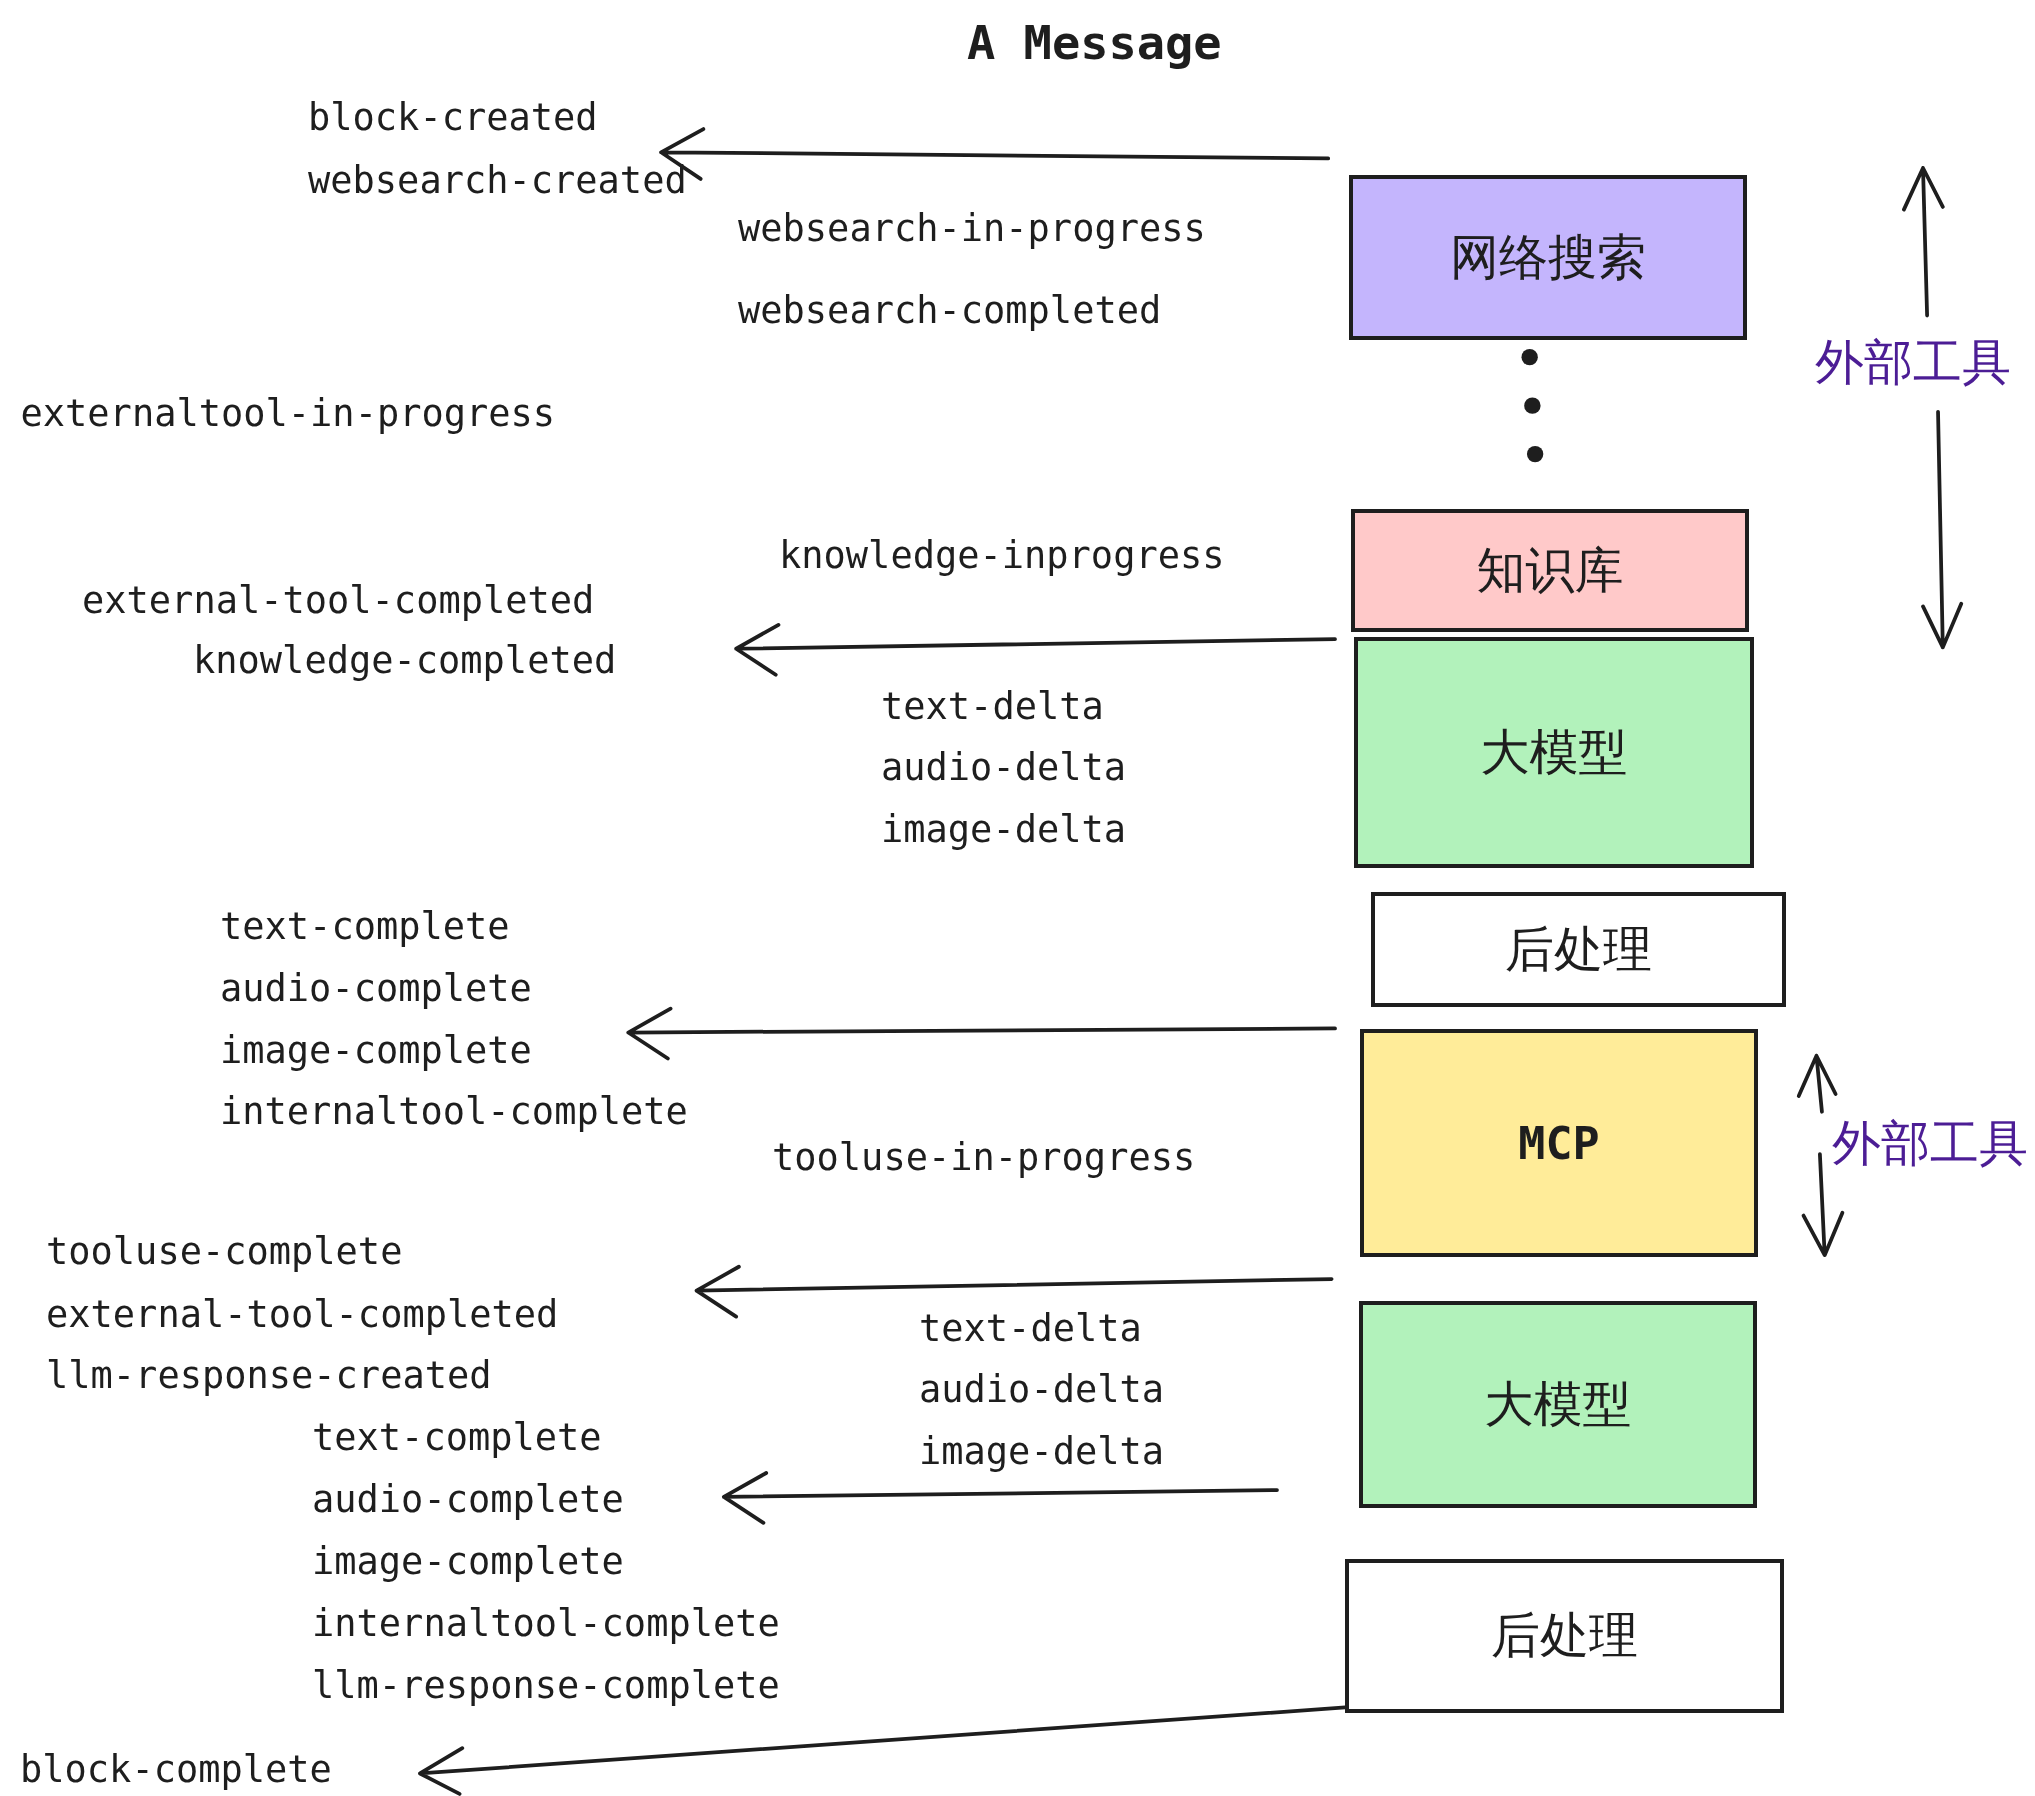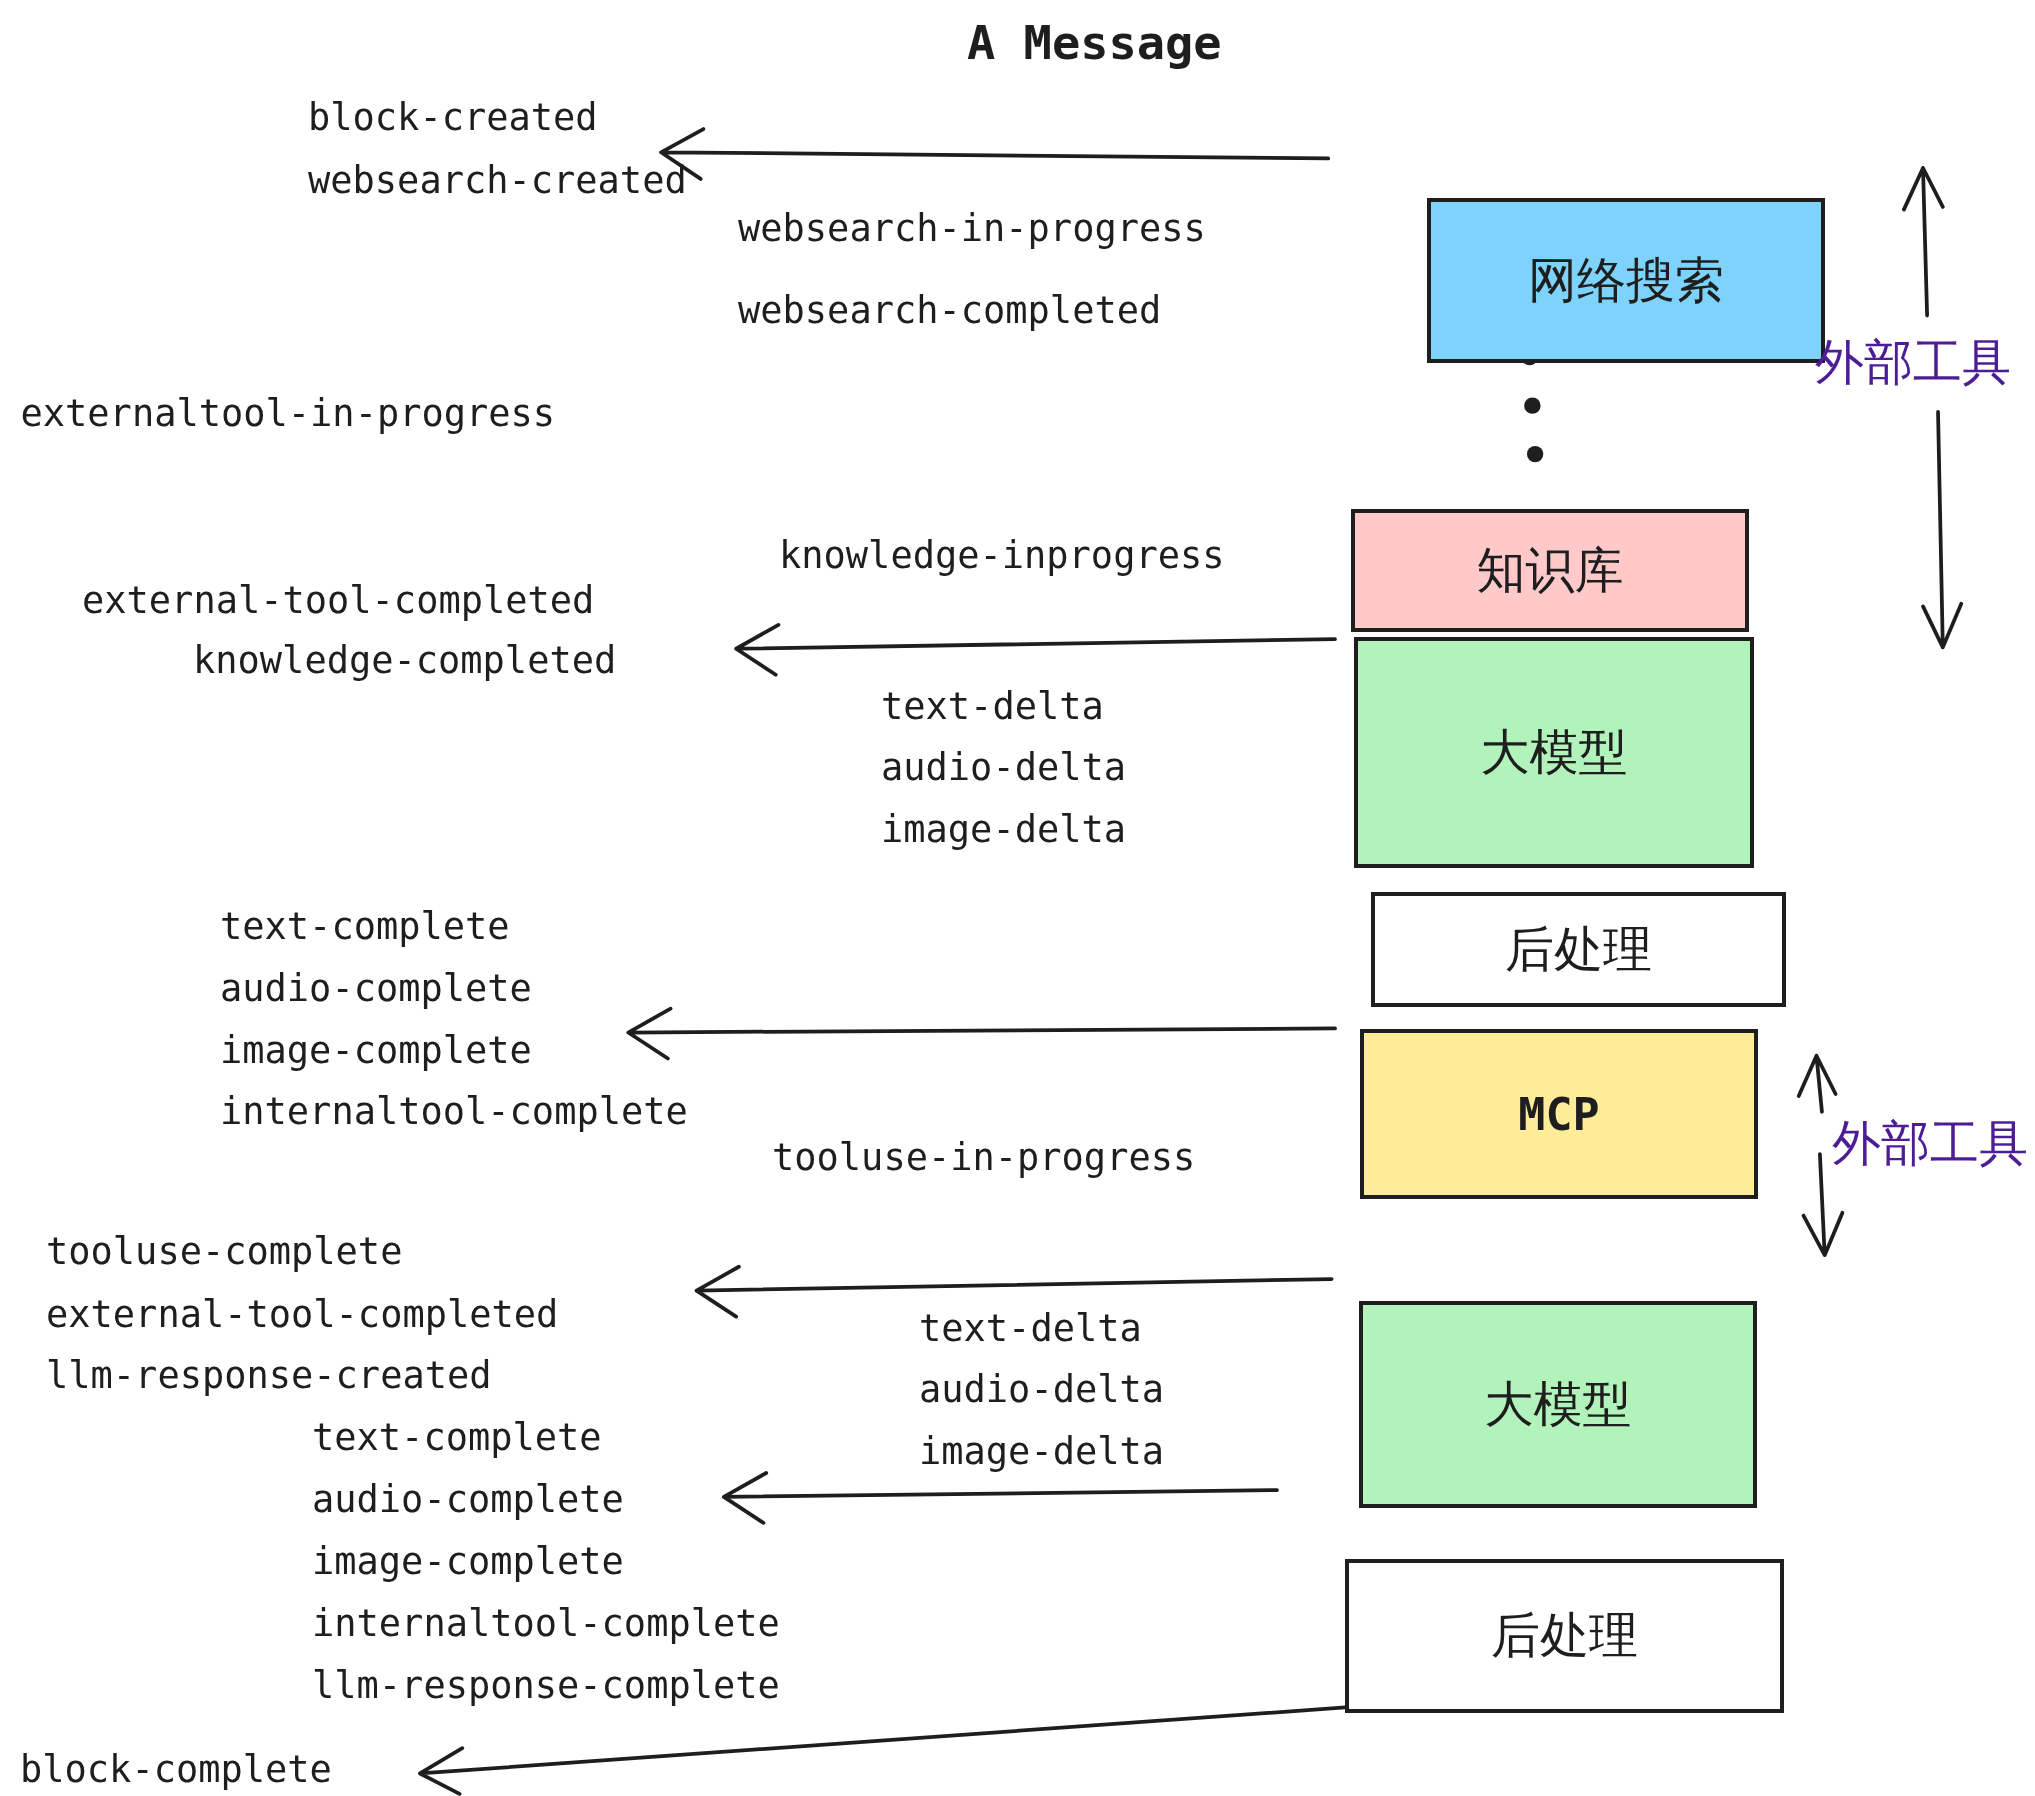--- a/index.html
+++ b/index.html
@@ -122,33 +122,33 @@
   <div class="ev" style="left:919px; top:1308px;">text-delta</div>
   <div class="ev" style="left:919px; top:1369px;">audio-delta</div>
   <div class="ev" style="left:919px; top:1431px;">image-delta</div>
   <div class="ev" style="left:312px; top:1417px;">text-complete</div>
   <div class="ev" style="left:312px; top:1479px;">audio-complete</div>
   <div class="ev" style="left:312px; top:1541px;">image-complete</div>
   <div class="ev" style="left:312px; top:1603px;">internaltool-complete</div>
   <div class="ev" style="left:312px; top:1665px;">llm-response-complete</div>
   <div class="ev" style="left:20px; top:1749px;">block-complete</div>
 
-  <div class="box" style="left: 1427px; top: 175px; width: 398px; height: 165px; background: #7dd3fc; margin-top: 23px;">
+  <div class="box" style="left: 1349px; top: 175px; width: 398px; height: 165px; background: #c4b5fd;">
     <span>网络搜索</span>
   </div>
   <div class="box" style="left: 1351px; top: 509px; width: 398px; height: 123px; background: rgb(255, 201, 201);">
     <span>知识库</span>
   </div>
   <div class="box" style="left: 1354px; top: 637px; width: 400px; height: 231px; background: rgb(178, 242, 187);">
     <span>大模型</span>
   </div>
   <div class="box" style="left: 1371px; top: 892px; width: 415px; height: 115px; background: rgb(255, 255, 255);">
     <span>后处理</span>
   </div>
-  <div class="box mono" style="left: 1360px; top: 1029px; width: 398px; height: 170px; background: rgb(255, 236, 153);">
+  <div class="box mono" style="left: 1360px; top: 1029px; width: 398px; height: 228px; background: rgb(255, 236, 153);">
     <span>MCP</span>
   </div>
   <div class="box" style="left: 1359px; top: 1301px; width: 398px; height: 207px; background: rgb(178, 242, 187);">
     <span>大模型</span>
   </div>
   <div class="box" style="left: 1345px; top: 1559px; width: 439px; height: 154px; background: rgb(255, 255, 255);">
     <span>后处理</span>
   </div>
 
   <div class="side-label" style="left:1815px; top:330px;">外部工具</div>

